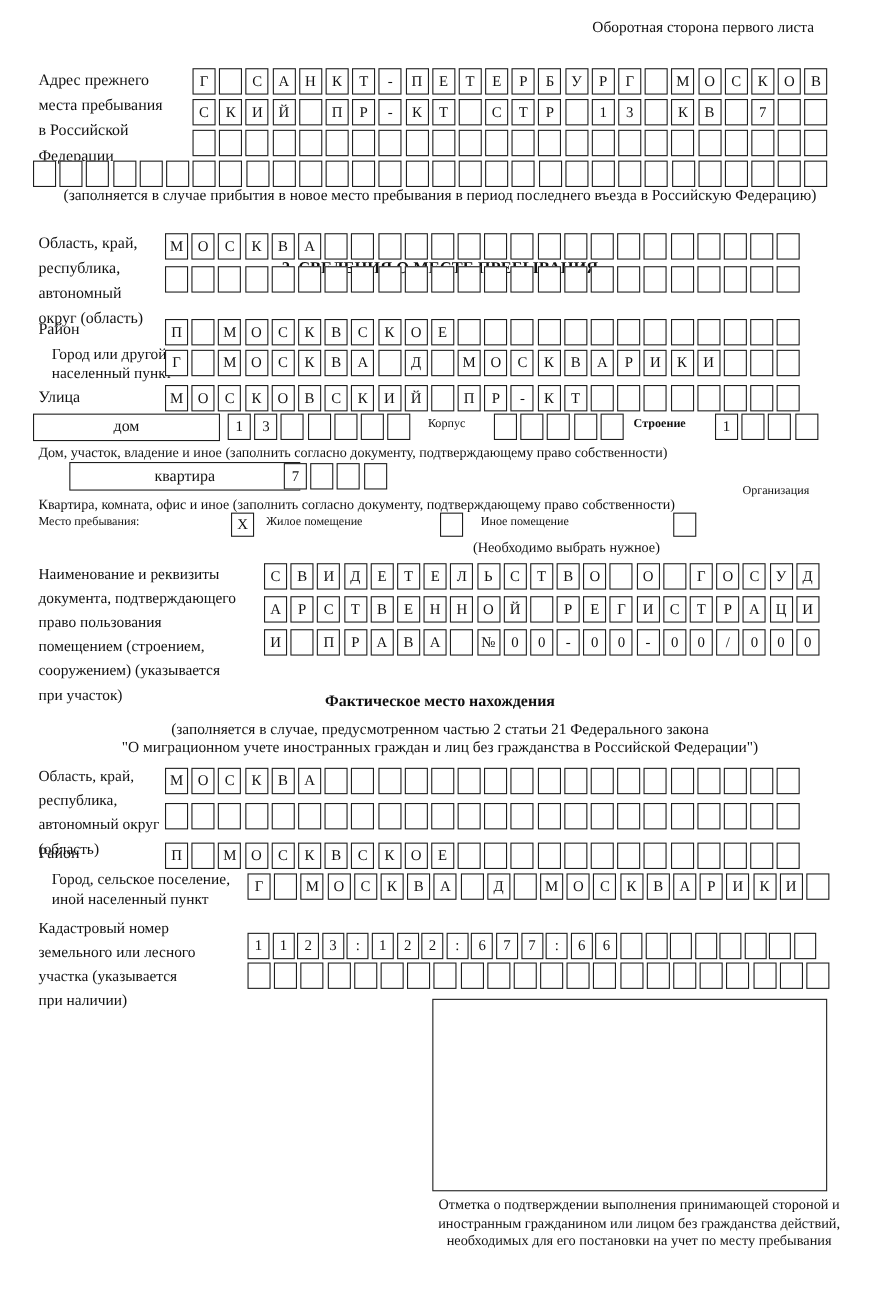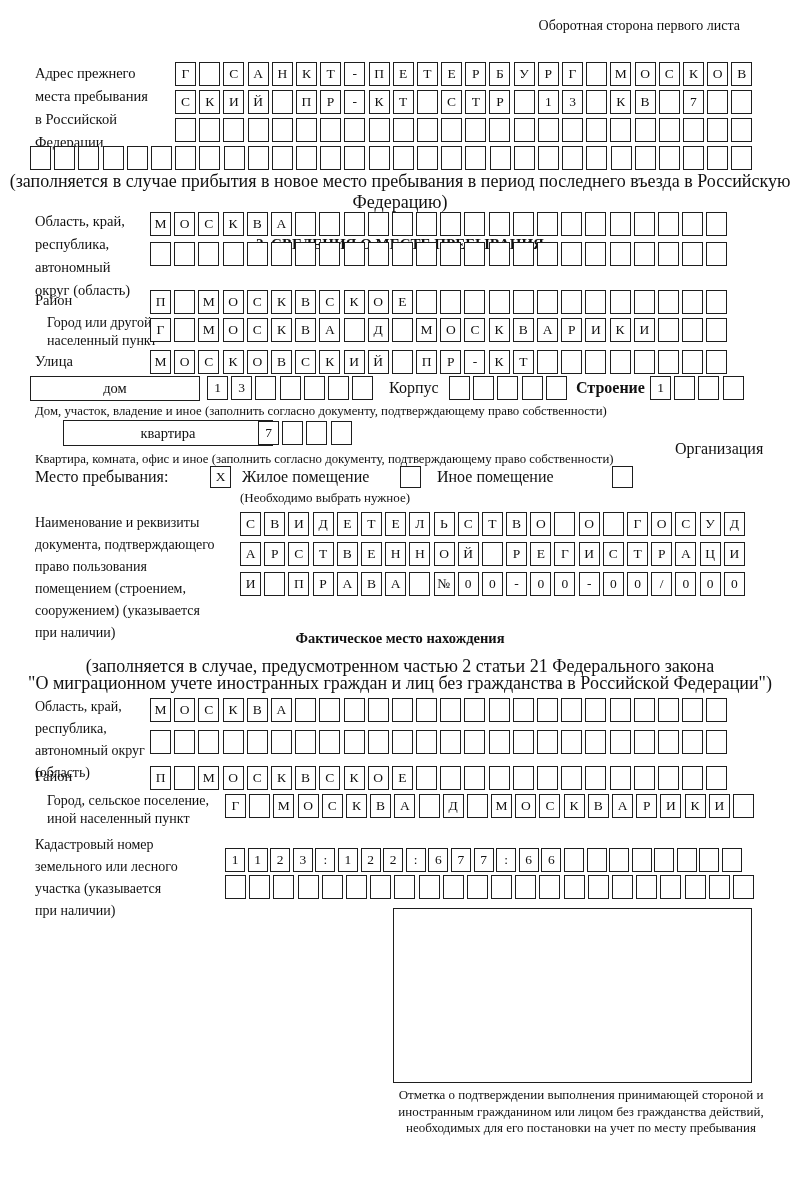--- a/index.html
+++ b/index.html
@@ -19,26 +19,26 @@
     border:1.7px solid #1e1e1e;display:flex;align-items:center;justify-content:center;
     font-size:13.5px;line-height:1;background:#fff;
   }
   .cells.small .cell{flex-basis:20px;width:20px;}
   .cell.check{height:22px;}
   .typebox{
     box-sizing:border-box;border:1.7px solid #1e1e1e;background:#fff;
     display:flex;align-items:center;justify-content:center;font-size:14.5px;
   }
   .note{font-size:12.8px;}
-  .note-center{width:800px;text-align:center;font-size:18px;}
+  .note-center{width:800px;text-align:center;font-size:14px;}
   .title{width:800px;text-align:center;font-weight:bold;font-size:15px;}
   .hdr{width:320px;text-align:right;font-size:14px;}
   .stamp-box{box-sizing:border-box;border:1.9px solid #1e1e1e;background:#fff;}
   .caption{width:392px;text-align:center;font-size:13px;line-height:16.5px;}
-  .inline-label{font-size:16px;}
+  .inline-label{font-size:11px;}
 </style>
 </head>
 <body>
 
 <div class="abs hdr" style="left:420px;top:18px;">Оборотная сторона первого листа</div>
 
 <div class="abs label" style="left:35px;top:62px;width:145px;">Адрес прежнего
 места пребывания
 в Российской
 Федерации</div>
@@ -334,28 +334,28 @@
   </div>
 <div class="abs note" style="left:35px;top:452px;">Квартира, комната, офис и иное (заполнить согласно документу, подтверждающему право собственности)</div>
 
 <div class="abs inline-label" style="left:35px;top:468px;">Место пребывания:</div>
 <span class="abs cell check" style="left:210px;top:466px;">X</span>
 <div class="abs inline-label" style="left:242px;top:468px;">Жилое помещение</div>
 <span class="abs cell check" style="left:400px;top:466px;"></span>
 <div class="abs inline-label" style="left:437px;top:468px;">Иное помещение</div>
 <span class="abs cell check" style="left:612px;top:466px;"></span>
 <div class="abs inline-label" style="left:675px;top:440px;">Организация</div>
-<div class="abs" style="left:240px;top:490px;width:360px;text-align:left;font-size:13px;">(Необходимо выбрать нужное)</div>
+<div class="abs" style="left:240px;top:490px;width:360px;text-align:right;font-size:13px;">(Необходимо выбрать нужное)</div>
 
 <div class="abs label-med" style="left:35px;top:512px;width:205px;">Наименование и реквизиты
 документа, подтверждающего
 право пользования
 помещением (строением,
 сооружением) (указывается
-при наличии)</div>
+при участок)</div>
 <div class="abs cells" style="left:240px;top:512px;">
     <span class="cell">С</span>
     <span class="cell">В</span>
     <span class="cell">И</span>
     <span class="cell">Д</span>
     <span class="cell">Е</span>
     <span class="cell">Т</span>
     <span class="cell">Е</span>
     <span class="cell">Л</span>
     <span class="cell">Ь</span>

